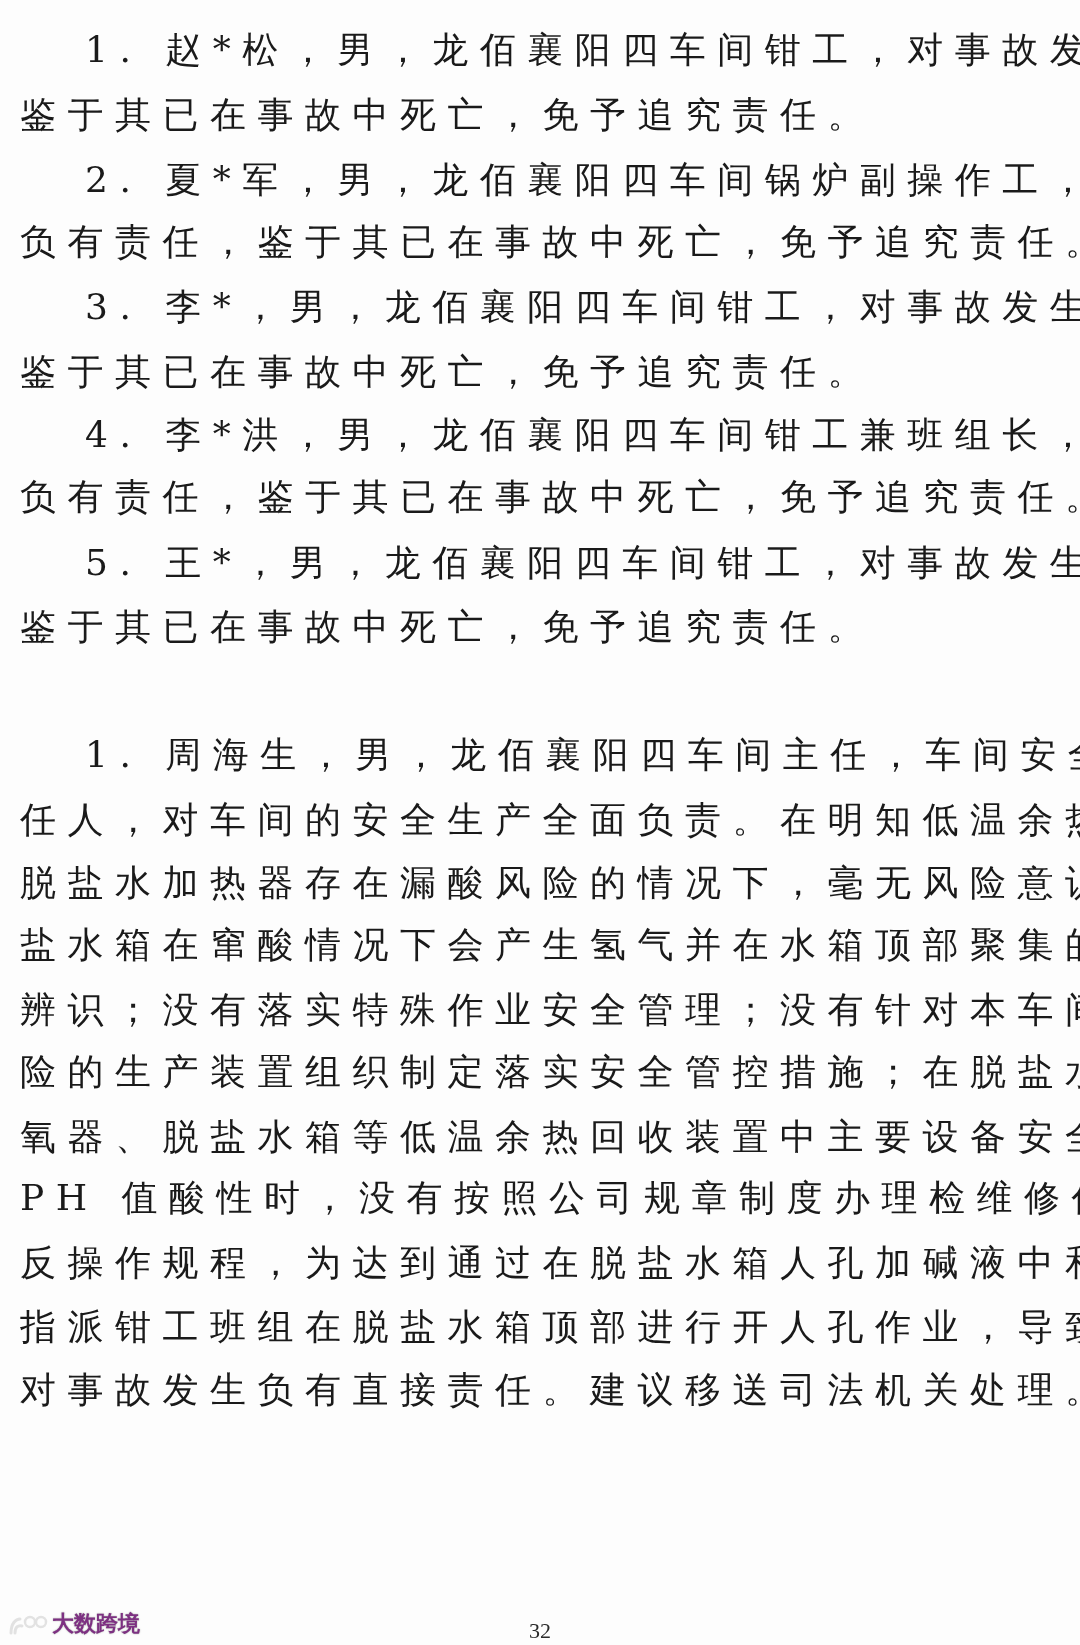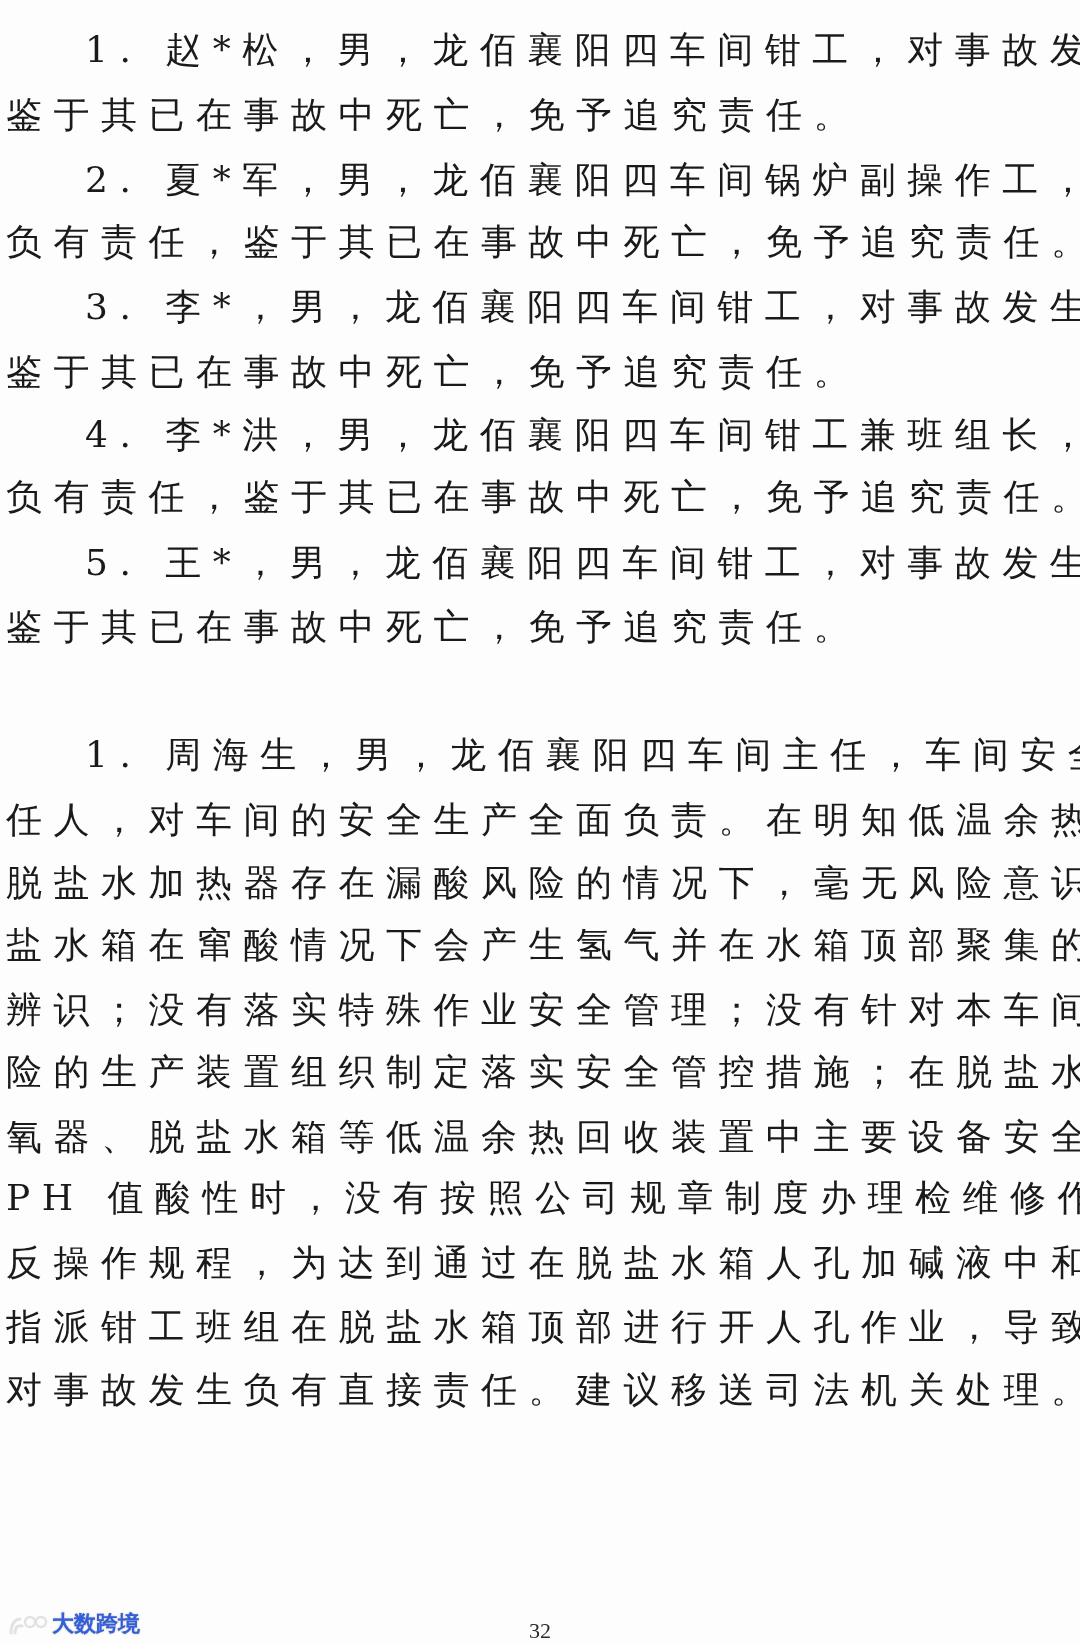--- a/index.html
+++ b/index.html
@@ -18,21 +18,21 @@
   .page {
     position: absolute;
     left: 0;
     top: 0;
     width: 1080px;
     height: 1645px;
     background: #fdfdfd;
   }
   .line {
     position: absolute;
-    left: 6px;
+    left: 20px;
     width: 1050px;
     height: 64px;
     font-size: 36px;
     line-height: 64px;
     white-space: nowrap;
     letter-spacing: 11.5px;
     text-align: justify;
     text-align-last: justify;
   }
   .line.last {
@@ -48,21 +48,21 @@
     text-align-last: left;
     letter-spacing: 11.5px;
   }
   .watermark {
     position: absolute;
     left: 8px;
     top: 1609px;
     display: flex;
     align-items: center;
     gap: 4px;
-    color: #1d4ed8;
+    color: #701a75;
     font-family: "DejaVu Sans", "Liberation Sans", sans-serif;
     font-size: 22px;
     font-weight: bold;
     text-shadow: 0 0 2px #bdbdbd, 0 0 1px #a0a0a0;
     opacity: 0.9;
   }
   .watermark-logo {
     width: 40px;
     height: 22px;
     display: inline-block;

